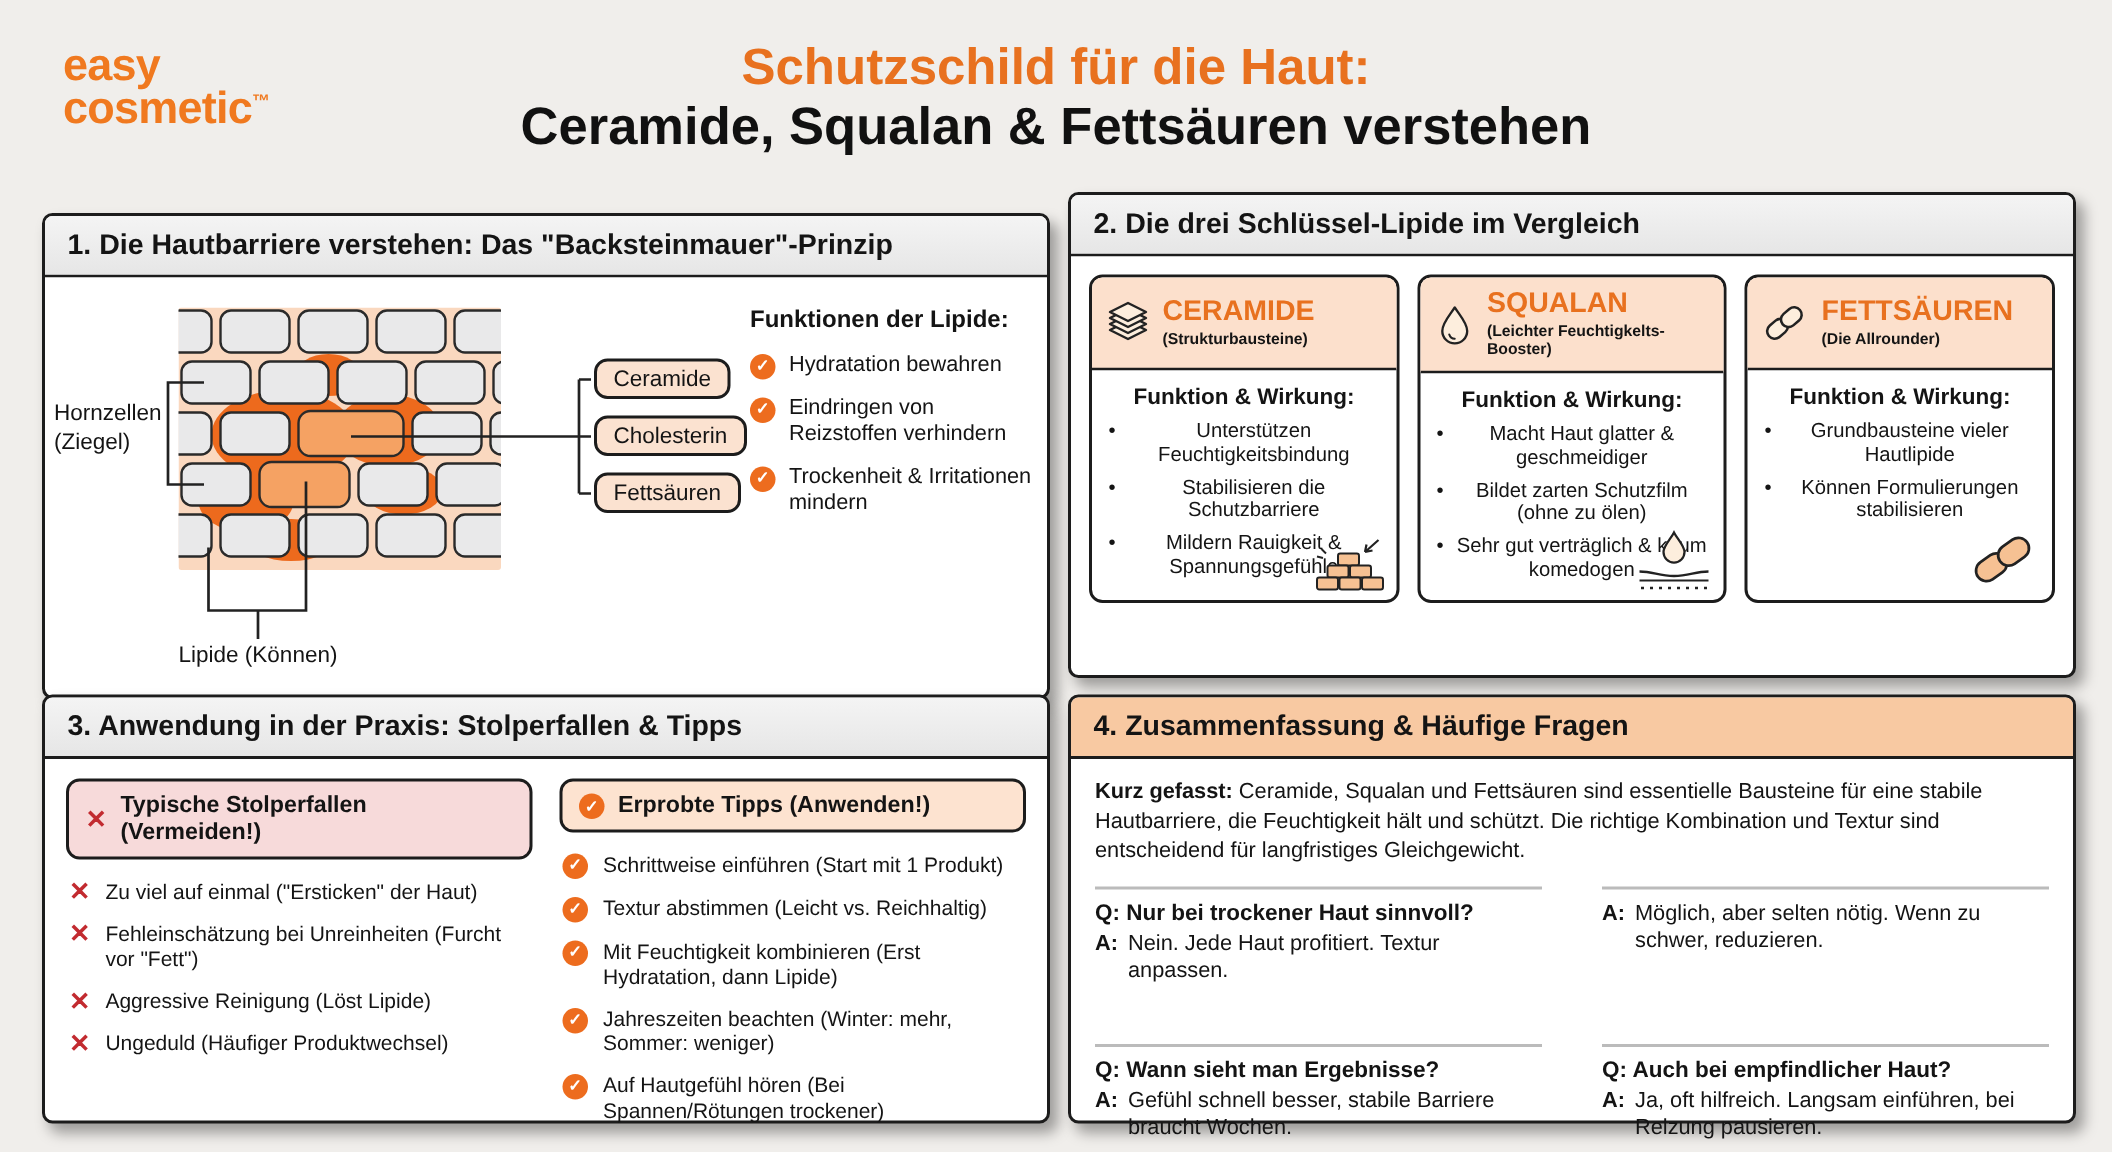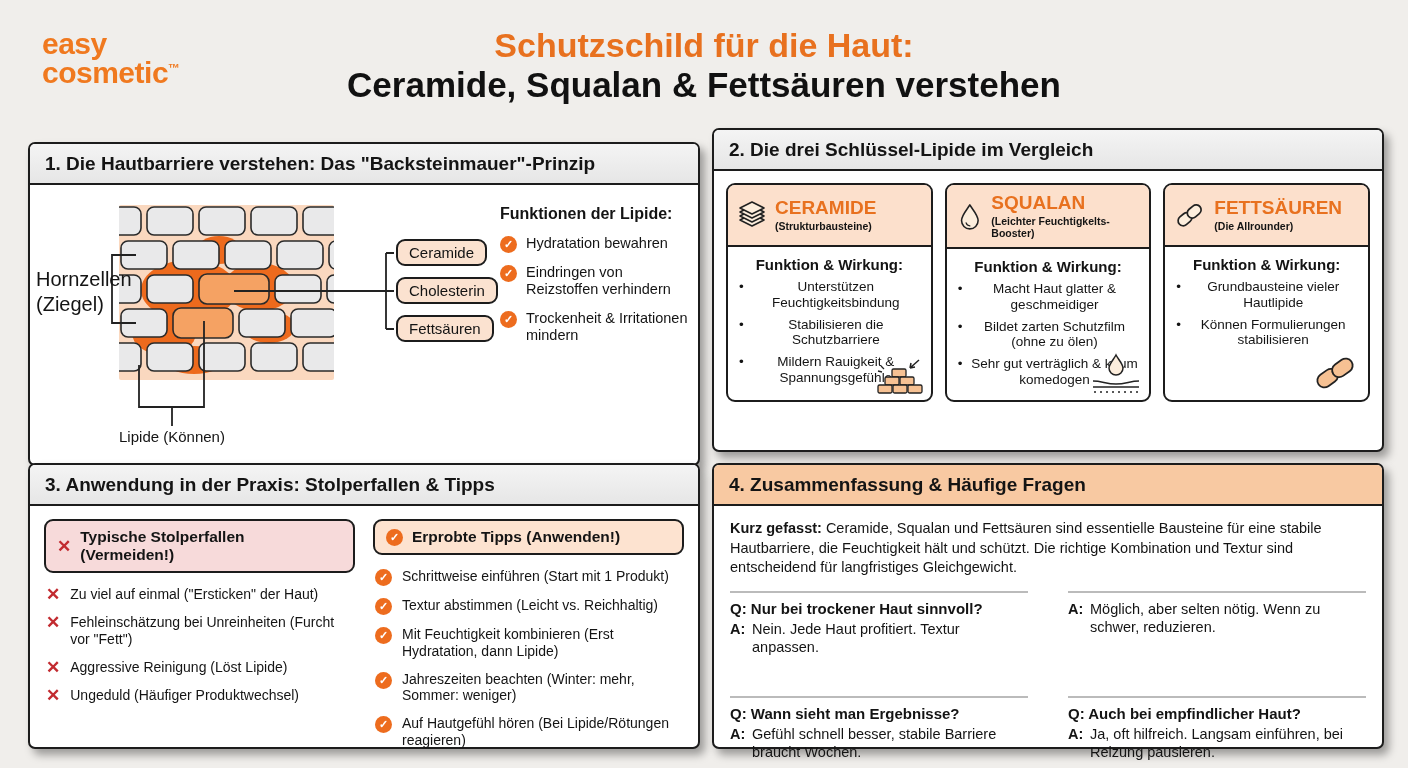--- a/index.html
+++ b/index.html
@@ -22,21 +22,21 @@
   #panel2{left:712px;top:128px;width:668px;height:320px;}
   #panel3{left:28px;top:463px;width:668px;height:282px;}
   #panel4{left:712px;top:463px;width:668px;height:282px;}
   .panel-header{border-bottom:2px solid #1c1c1c;background:linear-gradient(#f4f4f4,#e6e6e6);
                 padding:9px 15px 8px;font-size:19px;font-weight:bold;border-radius:5px 5px 0 0;}
   #panel4 .panel-header{background:#f8c9a2;}
   .panel-body{position:relative;}
   
   .diagram{position:absolute;left:4px;top:10px;width:458px;height:262px;}
   .diagram svg{position:absolute;left:0;top:0;}
-  .hornzellen-label{position:absolute;left:2px;top:72px;width:80px;font-size:20px;
+  .hornzellen-label{position:absolute;left:2px;top:72px;width:80px;font-size:15px;
                     line-height:1.25;white-space:pre-line;}
   .lipide-label{position:absolute;left:68px;top:233px;width:140px;text-align:center;font-size:15px;}
   .tag{position:absolute;left:362px;background:#fbe2d0;border:2px solid #1c1c1c;border-radius:9px;
        padding:3px 11px;font-size:15px;white-space:nowrap;}
   .tag.t0{top:44px}.tag.t1{top:82px}.tag.t2{top:120px}
   .functions{position:absolute;left:470px;top:20px;width:190px;}
   .fn-title{font-weight:bold;font-size:16px;margin-bottom:12px;}
   .fn-item{display:flex;gap:9px;margin:11px 0;font-size:14.5px;line-height:1.2;align-items:flex-start;}
   .check-circle{width:17px;height:17px;border-radius:50%;background:#ed6c1e;color:#fff;
                 font-size:11px;font-weight:bold;display:flex;align-items:center;justify-content:center;
@@ -294,21 +294,21 @@
       <div class="p3-item">
         <span class="check-circle">✓</span>
         <span>Mit Feuchtigkeit kombinieren (Erst Hydratation, dann Lipide)</span>
       </div>
       <div class="p3-item">
         <span class="check-circle">✓</span>
         <span>Jahreszeiten beachten (Winter: mehr, Sommer: weniger)</span>
       </div>
       <div class="p3-item">
         <span class="check-circle">✓</span>
-        <span>Auf Hautgefühl hören (Bei Lipide/Rötungen reagieren)</span>
+        <span>Auf Hautgefühl hören (Bei Spannen/Rötungen trockener)</span>
       </div>
     </div>
 
   </div>
 </div>
 
 <div class="panel" id="panel4">
   <div class="panel-header">4. Zusammenfassung &amp; Häufige Fragen</div>
   <div class="panel-body">
     <div class="summary"><b>Kurz gefasst:</b><span> Ceramide, Squalan und Fettsäuren sind essentielle Bausteine für eine stabile Hautbarriere, die Feuchtigkeit hält und schützt. Die richtige Kombination und Textur sind entscheidend für langfristiges Gleichgewicht.</span></div>

